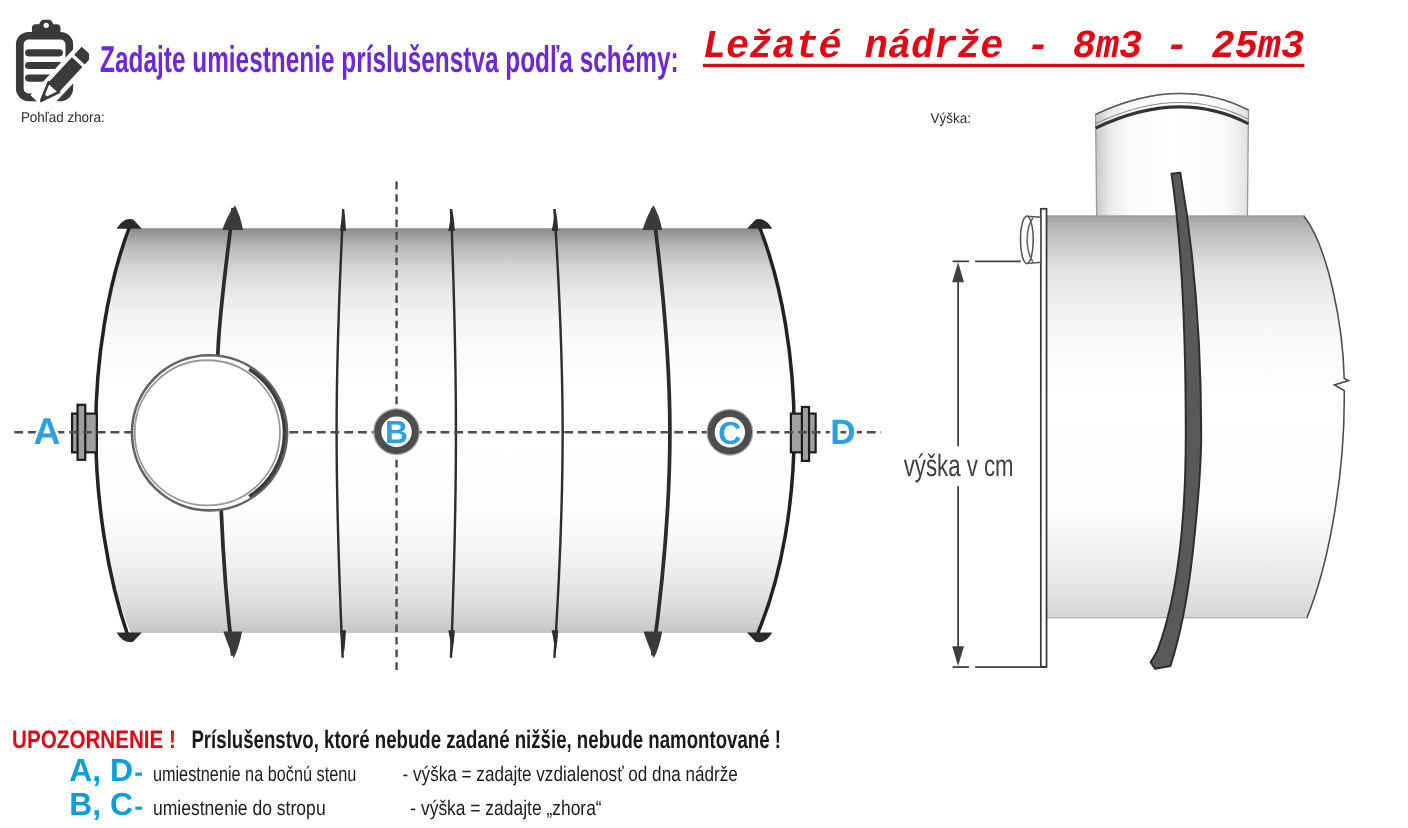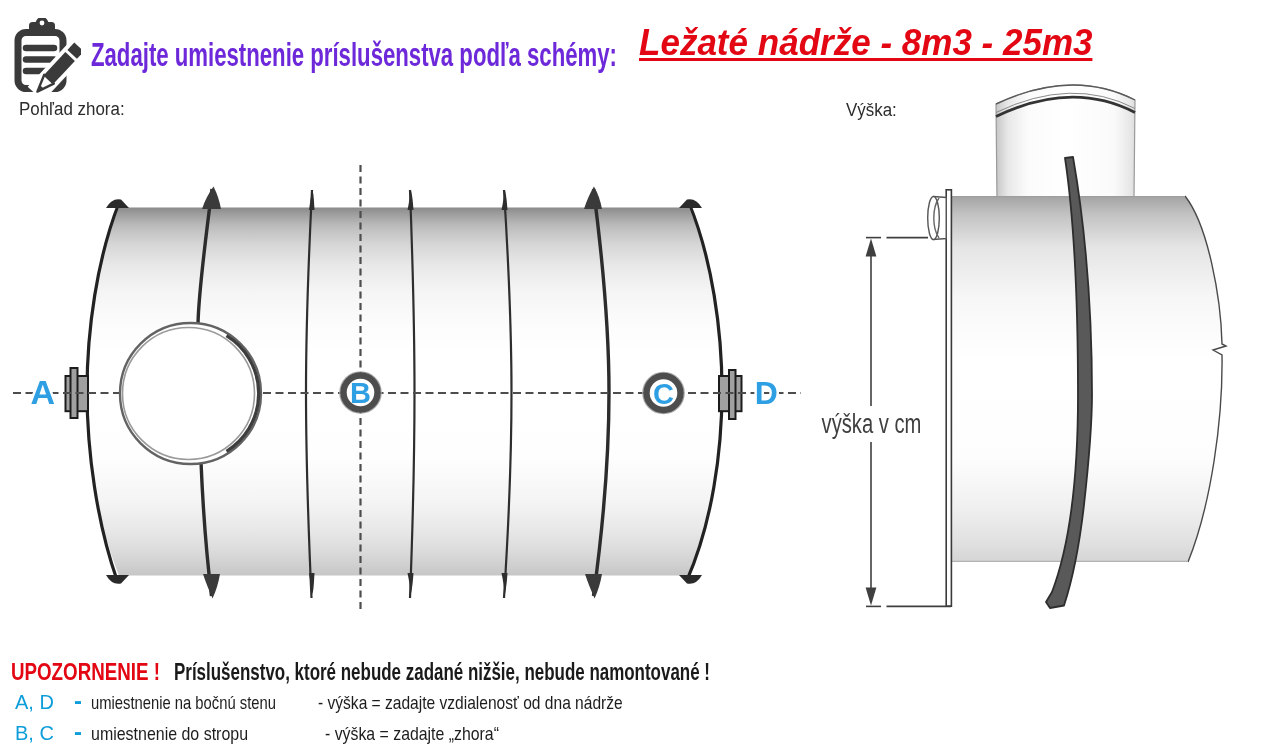--- a/index.html
+++ b/index.html
@@ -2,36 +2,36 @@
 <html><head>
 <meta charset="utf-8">
 <style>
   html,body{margin:0;padding:0;background:#fff;}
   .page{position:relative;width:1280px;height:753px;background:#ffffff;overflow:hidden;
         font-family:"Liberation Sans",sans-serif;}
   .hdr-icon{position:absolute;left:13px;top:18px;width:68px;height:77px;}
   .hdr-title{position:absolute;left:91px;top:37px;margin:0;font-size:34px;font-weight:bold;
              color:#6d28d9;line-height:1;white-space:nowrap;}
   .hdr-title .cx{display:inline-block;transform:scaleX(0.652);transform-origin:0 0;white-space:pre;}
-  .product-title{position:absolute;left:639px;top:28px;font-family:Liberation Sans, sans-serif;
+  .product-title{position:absolute;left:639px;top:28px;font-family:Liberation Mono, monospace;
                  font-style:italic;font-weight:bold;font-size:36px;color:#e30613;line-height:0.83;
                  white-space:nowrap;text-decoration:none;}
   .product-title .cx{display:inline-block;transform:scaleX(0.973);transform-origin:0 0;white-space:pre;
                  border-bottom:3.5px solid #e30613;}
-  .view-label{position:absolute;font-size:18px;color:#2c2c2c;line-height:1;white-space:nowrap;text-align:center;}
+  .view-label{position:absolute;font-size:13px;color:#2c2c2c;line-height:1;white-space:nowrap;text-align:center;}
   .view-label .cx{display:inline-block;transform:scaleX(0.94);transform-origin:0 0;white-space:pre;}
   #label-top-view{left:19px;top:100px;}
   #label-side-view{left:831px;top:101px;margin-left:15px;}
   .drawing{position:absolute;left:0;top:0;width:1280px;height:753px;}
   .warn{position:absolute;left:11px;top:661px;font-size:23px;font-weight:bold;line-height:1;white-space:nowrap;}
   .warn .t{color:#e30613;position:absolute;left:0;top:0;transform:scaleX(0.815);transform-origin:0 0;white-space:pre;}
   .warn .x{color:#1a1a1a;position:absolute;left:163px;top:0;transform:scaleX(0.737);transform-origin:0 0;white-space:pre;}
   .legend{position:absolute;left:15px;top:689px;}
   .legend-line{height:30.5px;line-height:24px;white-space:nowrap;}
-  .legend-line .keys{display:inline-block;width:59px;color:#0d9ddb;font-weight:normal;font-size:20px;}
+  .legend-line .keys{display:inline-block;width:59px;color:#0d9ddb;font-weight:bold;font-size:29px;margin-left:48px;}
   .legend-line .sep{display:inline-block;width:17px;color:#0d9ddb;font-weight:bold;font-size:24px;}
   .legend-line .loc,.legend-line .rule{font-size:19px;color:#1d1d1d;}
   .legend-line .loc{display:inline-block;width:227px;}
   .legend-line.bc .rule{margin-left:7px;margin-top:35px;}
   .legend-line .cxa{display:inline-block;transform:scaleX(0.778);transform-origin:0 0;white-space:pre;}
   .legend-line .cxb{display:inline-block;transform:scaleX(0.819);transform-origin:0 0;white-space:pre;}
   .legend-line .cxc{display:inline-block;transform:scaleX(0.840);transform-origin:0 0;white-space:pre;}
   .legend-line .cxd{display:inline-block;transform:scaleX(0.834);transform-origin:0 0;white-space:pre;}
   svg text{font-family:"Liberation Sans",sans-serif;}
 </style>

